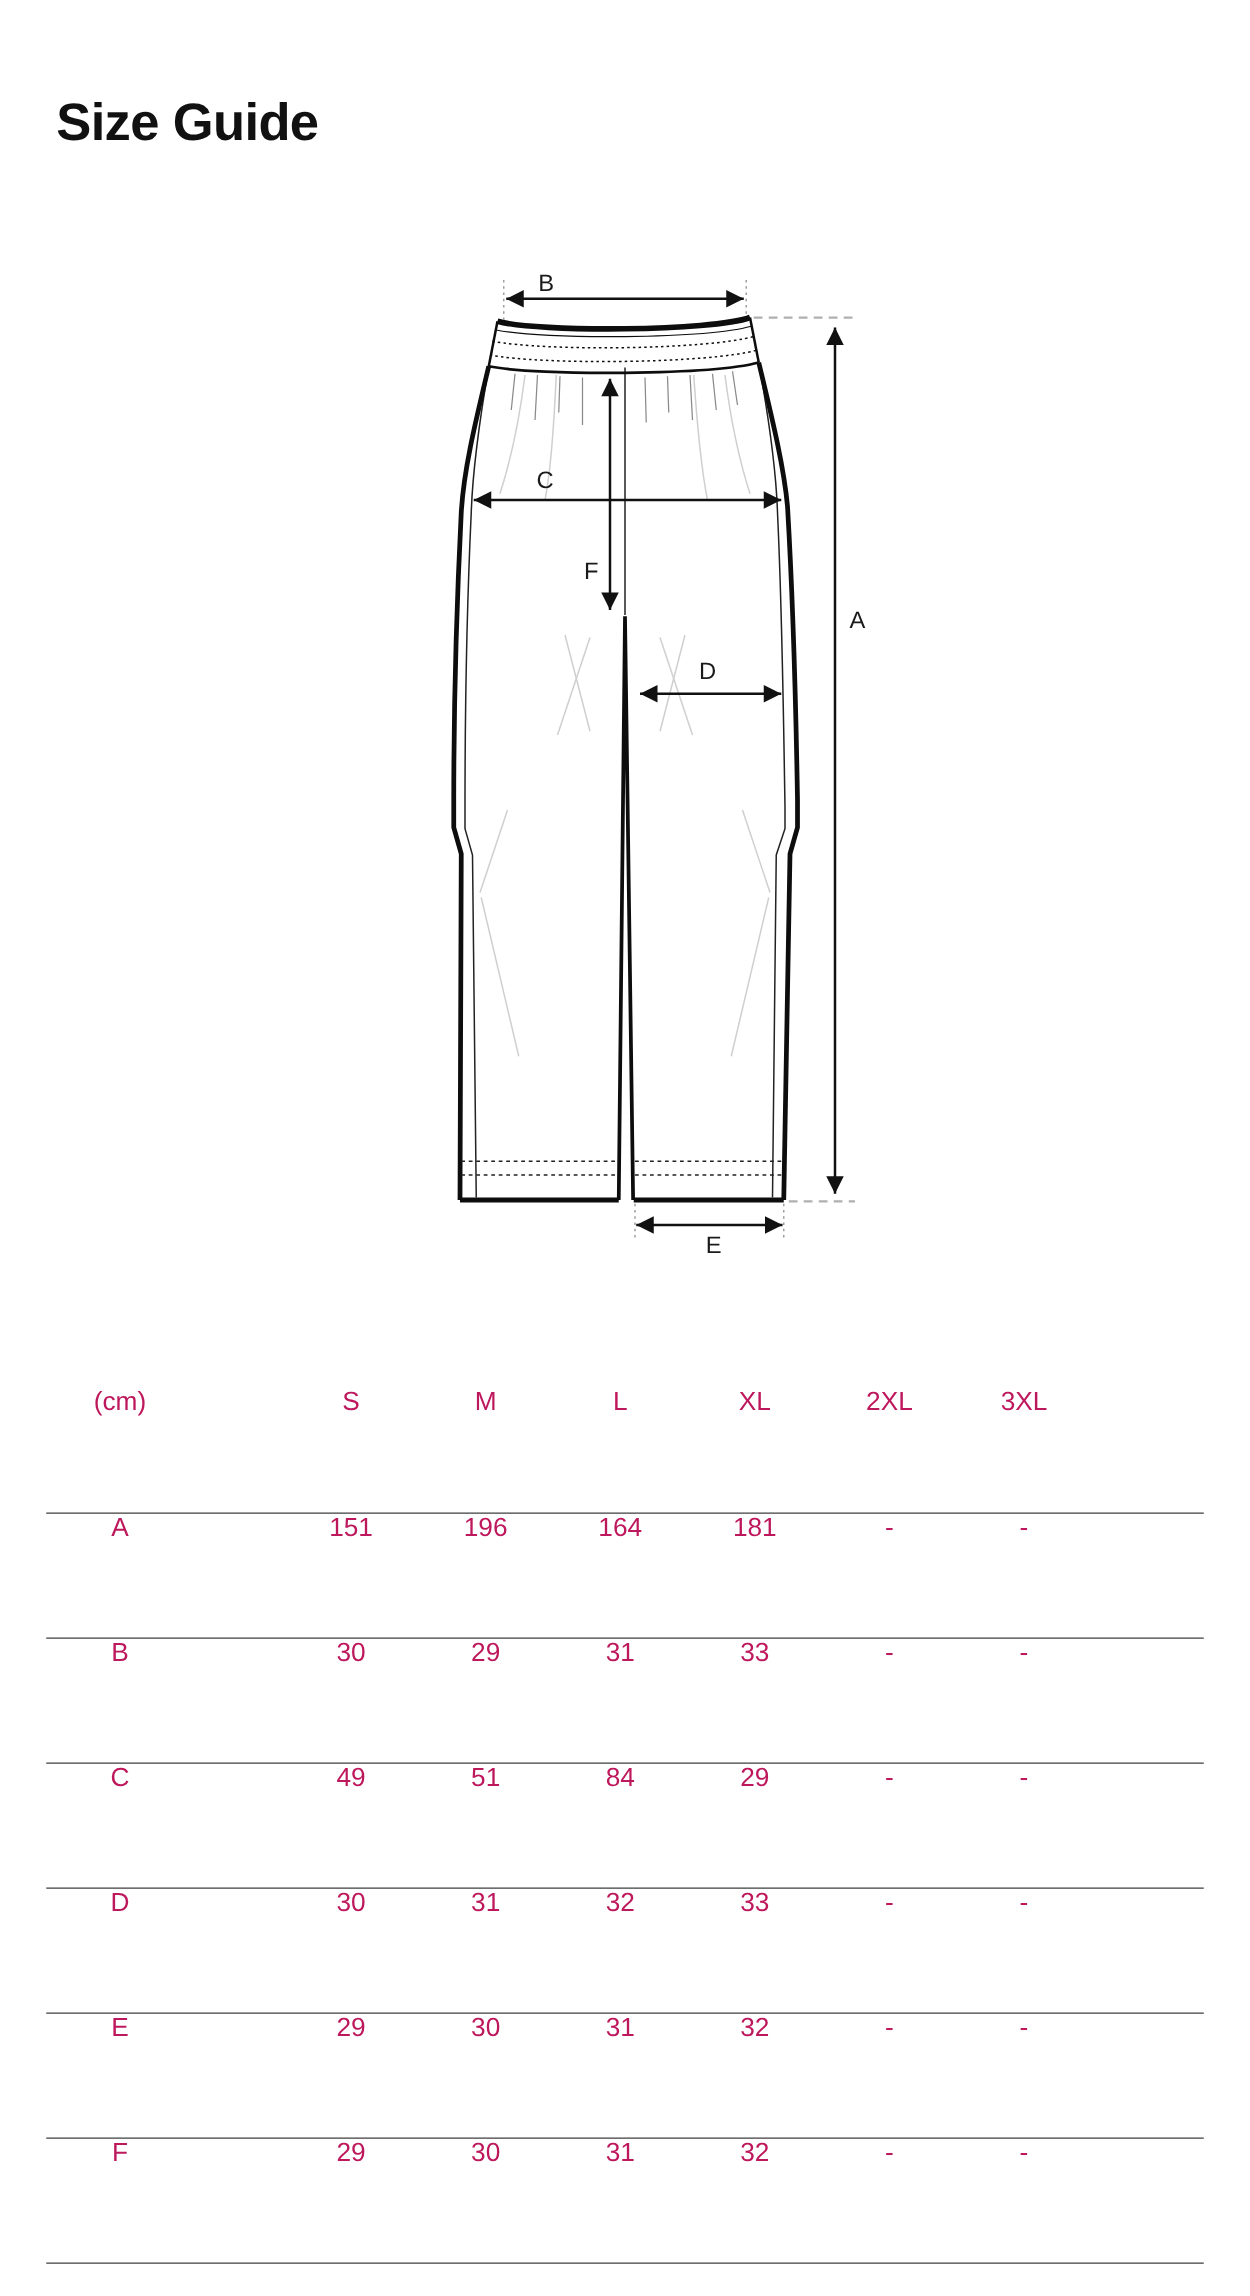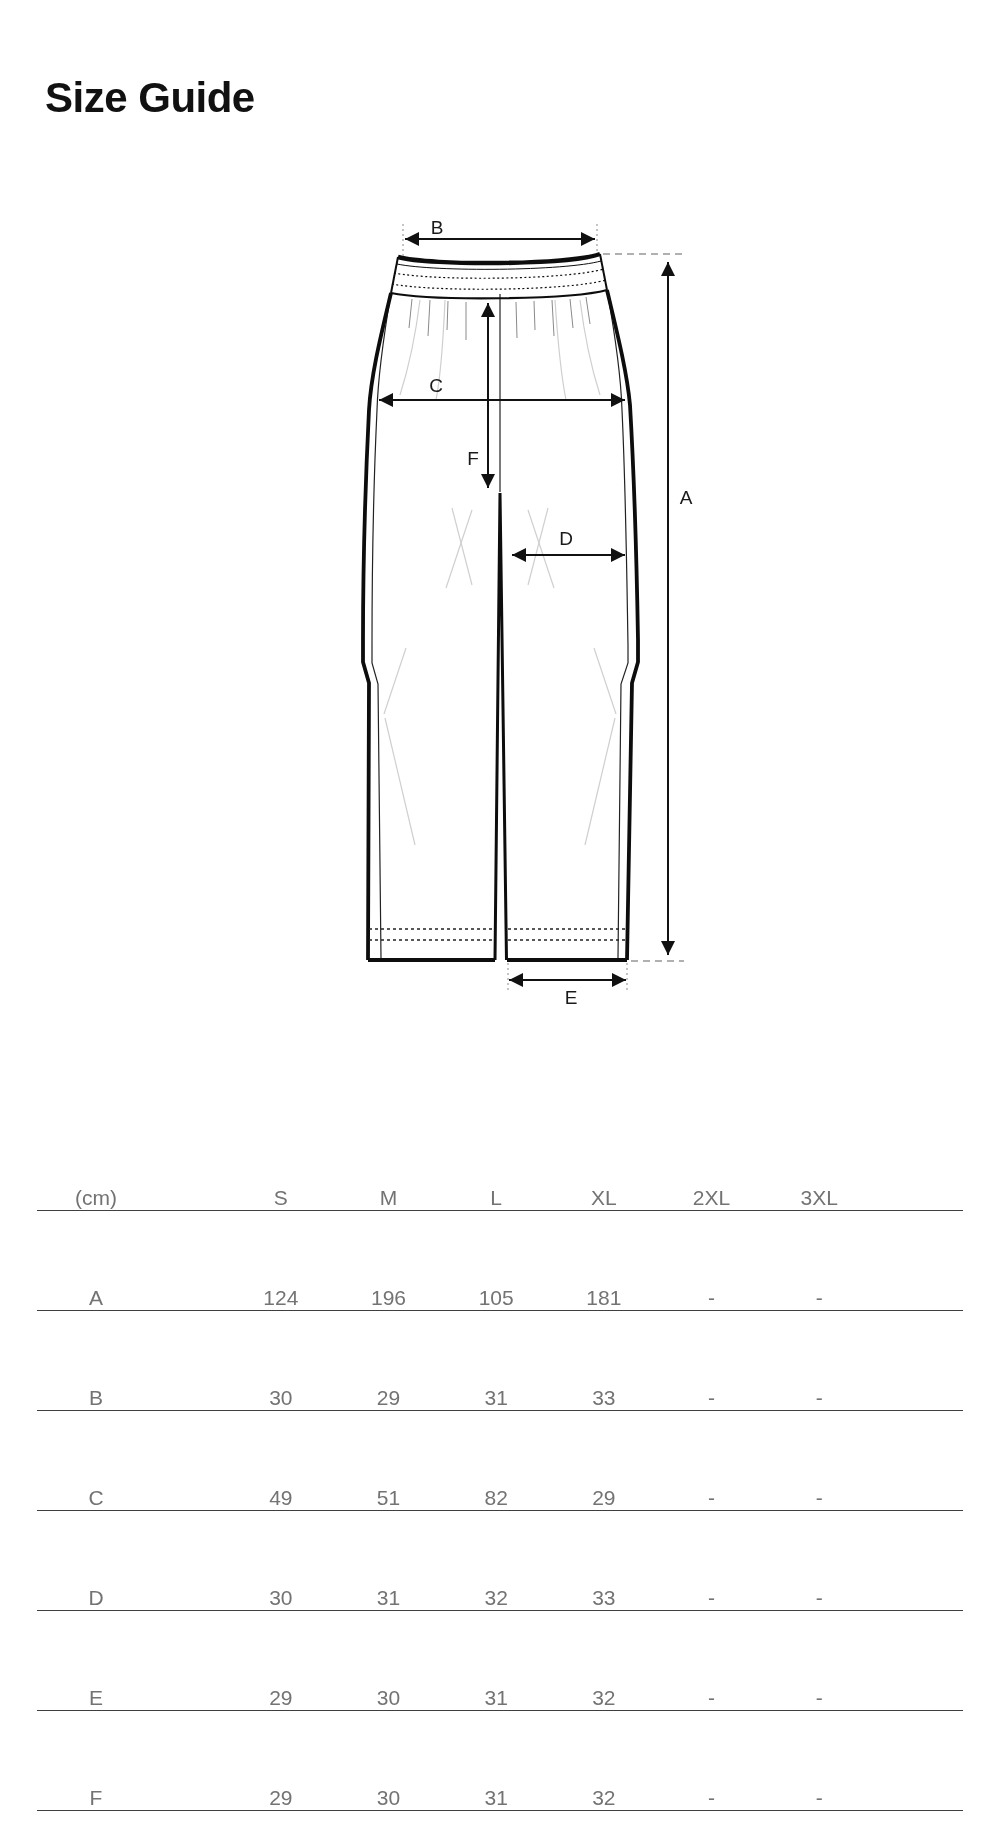--- a/index.html
+++ b/index.html
@@ -13,23 +13,23 @@
   }
   .diagram{position:absolute;left:0;top:0;width:1000px;height:1040px;}
   .diagram svg{position:absolute;left:0;top:0;}
   .ml{
     position:absolute;transform:translate(-50%,-50%);
     font-size:19px;color:#1a1a1a;line-height:1;
   }
   
   .size-table{position:absolute;left:37px;top:1110px;width:926px;}
   .trow{
-    display:flex;align-items:flex-end;height:100px;
+    display:flex;align-items:flex-start;height:100px;
     border-bottom:1.5px solid #3f3f3f;padding-right:90px;box-sizing:border-box;
-    font-size:21px;color:#737373;
+    font-size:21px;color:#be185d;
   }
   .trow.thead{height:101px;}
   .cell-label{width:118px;text-align:center;flex:none;}
   .cell-val{flex:1;text-align:center;}
   .cell-val.first{margin-left:72px;}
 </style>
 </head>
 <body>
 
 <div class="page">
@@ -132,43 +132,43 @@
       <span class="cell-val first">S</span>
       <span class="cell-val">M</span>
       <span class="cell-val">L</span>
       <span class="cell-val">XL</span>
       <span class="cell-val">2XL</span>
       <span class="cell-val">3XL</span>
     </div>
 
     <div class="trow">
       <span class="cell-label">A</span>
-      <span class="cell-val first">124</span>
+      <span class="cell-val first">151</span>
       <span class="cell-val">196</span>
-      <span class="cell-val">105</span>
+      <span class="cell-val">164</span>
       <span class="cell-val">181</span>
       <span class="cell-val">-</span>
       <span class="cell-val">-</span>
     </div>
 
     <div class="trow">
       <span class="cell-label">B</span>
       <span class="cell-val first">30</span>
       <span class="cell-val">29</span>
       <span class="cell-val">31</span>
       <span class="cell-val">33</span>
       <span class="cell-val">-</span>
       <span class="cell-val">-</span>
     </div>
 
     <div class="trow">
       <span class="cell-label">C</span>
       <span class="cell-val first">49</span>
       <span class="cell-val">51</span>
-      <span class="cell-val">82</span>
+      <span class="cell-val">84</span>
       <span class="cell-val">29</span>
       <span class="cell-val">-</span>
       <span class="cell-val">-</span>
     </div>
 
     <div class="trow">
       <span class="cell-label">D</span>
       <span class="cell-val first">30</span>
       <span class="cell-val">31</span>
       <span class="cell-val">32</span>

